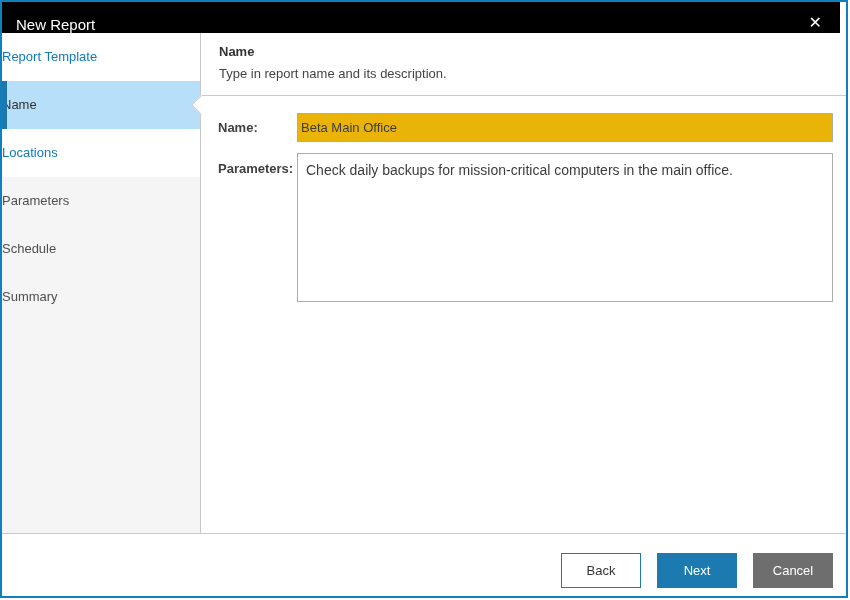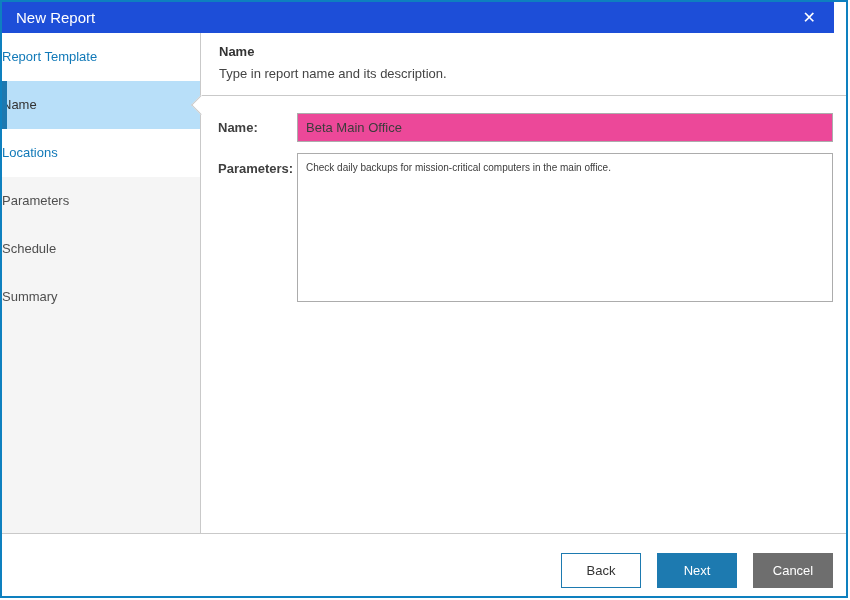--- a/index.html
+++ b/index.html
@@ -3,22 +3,22 @@
 <meta charset="utf-8">
 <style>
   * { margin:0; padding:0; box-sizing:border-box; }
   html,body { width:850px; height:600px; background:#ffffff; font-family:"Liberation Sans", sans-serif; }
   .window {
     position:absolute; left:0; top:0; width:848px; height:598px;
     border:2px solid #0e80bf; background:#ffffff; overflow:hidden;
   }
   
   .titlebar {
-    position:absolute; left:0; top:0; right:12px; height:31px;
-    background:#1d4ed8; display:flex; align-items:center; padding:0 14px;
+    position:absolute; left:0; top:0; right:6px; height:31px;
+    background:#000000; display:flex; align-items:flex-end; padding:0 14px;
   }
   .titlebar .title { color:#ffffff; font-size:15px; }
   .close-btn {
     margin-left:auto; background:transparent; border:none; cursor:pointer;
     color:#ffffff; font-size:16px; line-height:1; padding:2px 4px;
   }
   
   .sidebar {
     position:absolute; left:0; top:31px; width:199px; height:500px;
     background:#f5f5f5; border-right:1px solid #c9c9c9;
@@ -48,28 +48,28 @@
   }
   .content-header .h-title { font-size:13px; font-weight:bold; color:#333333; }
   .content-header .h-sub   { font-size:13px; color:#444444; margin-top:7px; }
   .field-label {
     position:absolute; font-size:13px; color:#3f3f3f;font-weight:bold;
   }
   .lbl-name { left:216px; top:111px; height:29px; line-height:29px; }
   .lbl-desc { left:216px; top:159px; }
   .txt-input {
     position:absolute; left:295px; top:111px; width:536px; height:29px;
-    border:1px solid #acacac; background:#ec4899; color:#3c3c3c;
-    font-size:13px; padding:0 8px; font-family:"Liberation Sans", sans-serif;
+    border:1px solid #acacac; background:#eab308; color:#3c3c3c;
+    font-size:13px; padding:0 3px; font-family:"Liberation Sans", sans-serif;
     outline:none;
   }
   .txt-area {
     position:absolute; left:295px; top:151px; width:536px; height:149px;
     border:1px solid #acacac; background:#ffffff; color:#3c3c3c;
-    font-size:10px; padding:7px 8px; font-family:"Liberation Sans", sans-serif;
+    font-size:14px; padding:7px 8px; font-family:"Liberation Sans", sans-serif;
     resize:none; outline:none; line-height:1.35;
   }
   
   .footer {
     position:absolute; left:0; right:0; top:531px; bottom:0;
     background:#ffffff; border-top:1px solid #c9c9c9;
   }
   .btn {
     position:absolute; top:19px; height:35px; width:80px;
     font-size:13px; font-family:"Liberation Sans", sans-serif; cursor:pointer;

